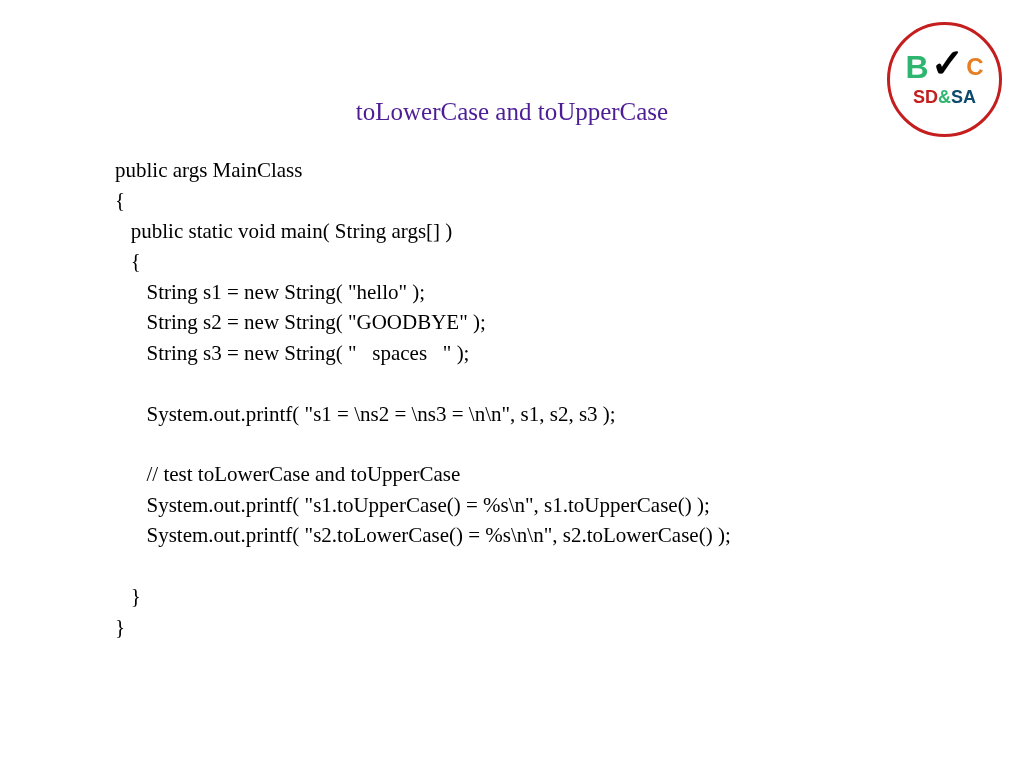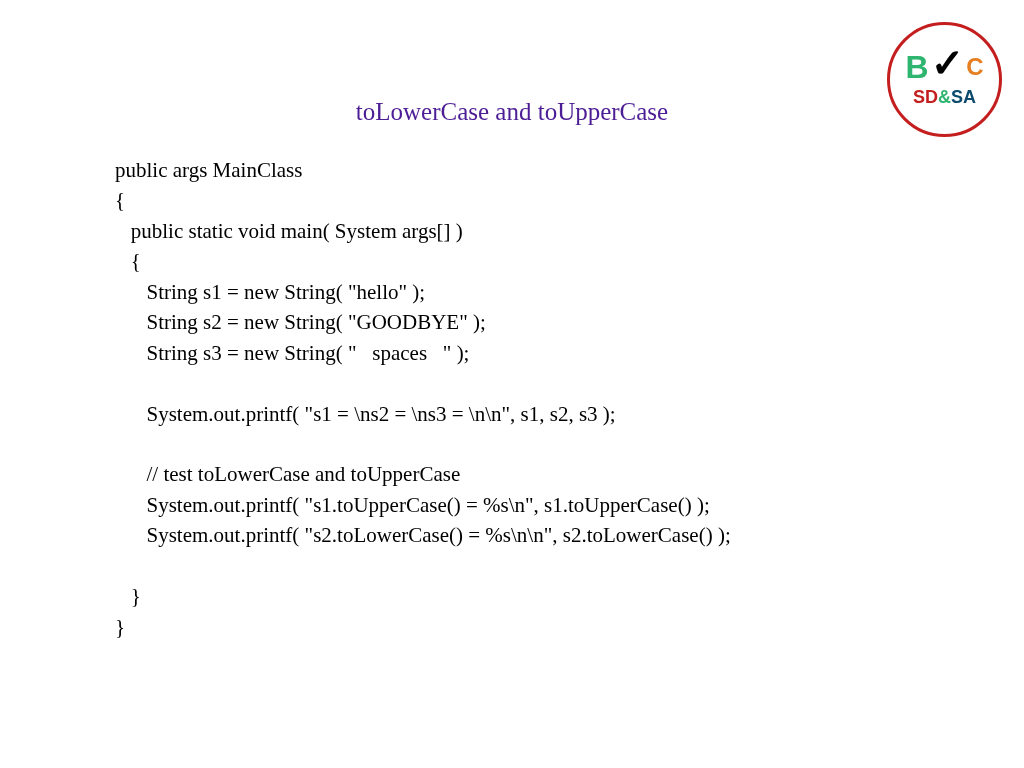--- a/index.html
+++ b/index.html
@@ -86,21 +86,21 @@
     .logo-amp { color: #2eb56f; }
     .logo-sa { color: #0c4a6e; }
   </style>
 </head>
 <body>
 
 <h1 class="title">toLowerCase and toUpperCase</h1>
 
 <div class="code-block"><span>public args MainClass</span>
 <span>{</span>
-<span>   public static void main( System args[] )</span>
+<span>   public static void main( String args[] )</span>
 <span>   {</span>
 <span>      String s1 = new String( "hello" );</span>
 <span>      String s2 = new String( "GOODBYE" );</span>
 <span>      String s3 = new String( "   spaces   " );</span>
 <span></span>
 <span>      System.out.printf( "s1 = \ns2 = \ns3 = \n\n", s1, s2, s3 );</span>
 <span></span>
 <span>      // test toLowerCase and toUpperCase</span>
 <span>      System.out.printf( "s1.toUpperCase() = %s\n", s1.toUpperCase() );</span>
 <span>      System.out.printf( "s2.toLowerCase() = %s\n\n", s2.toLowerCase() );</span>

